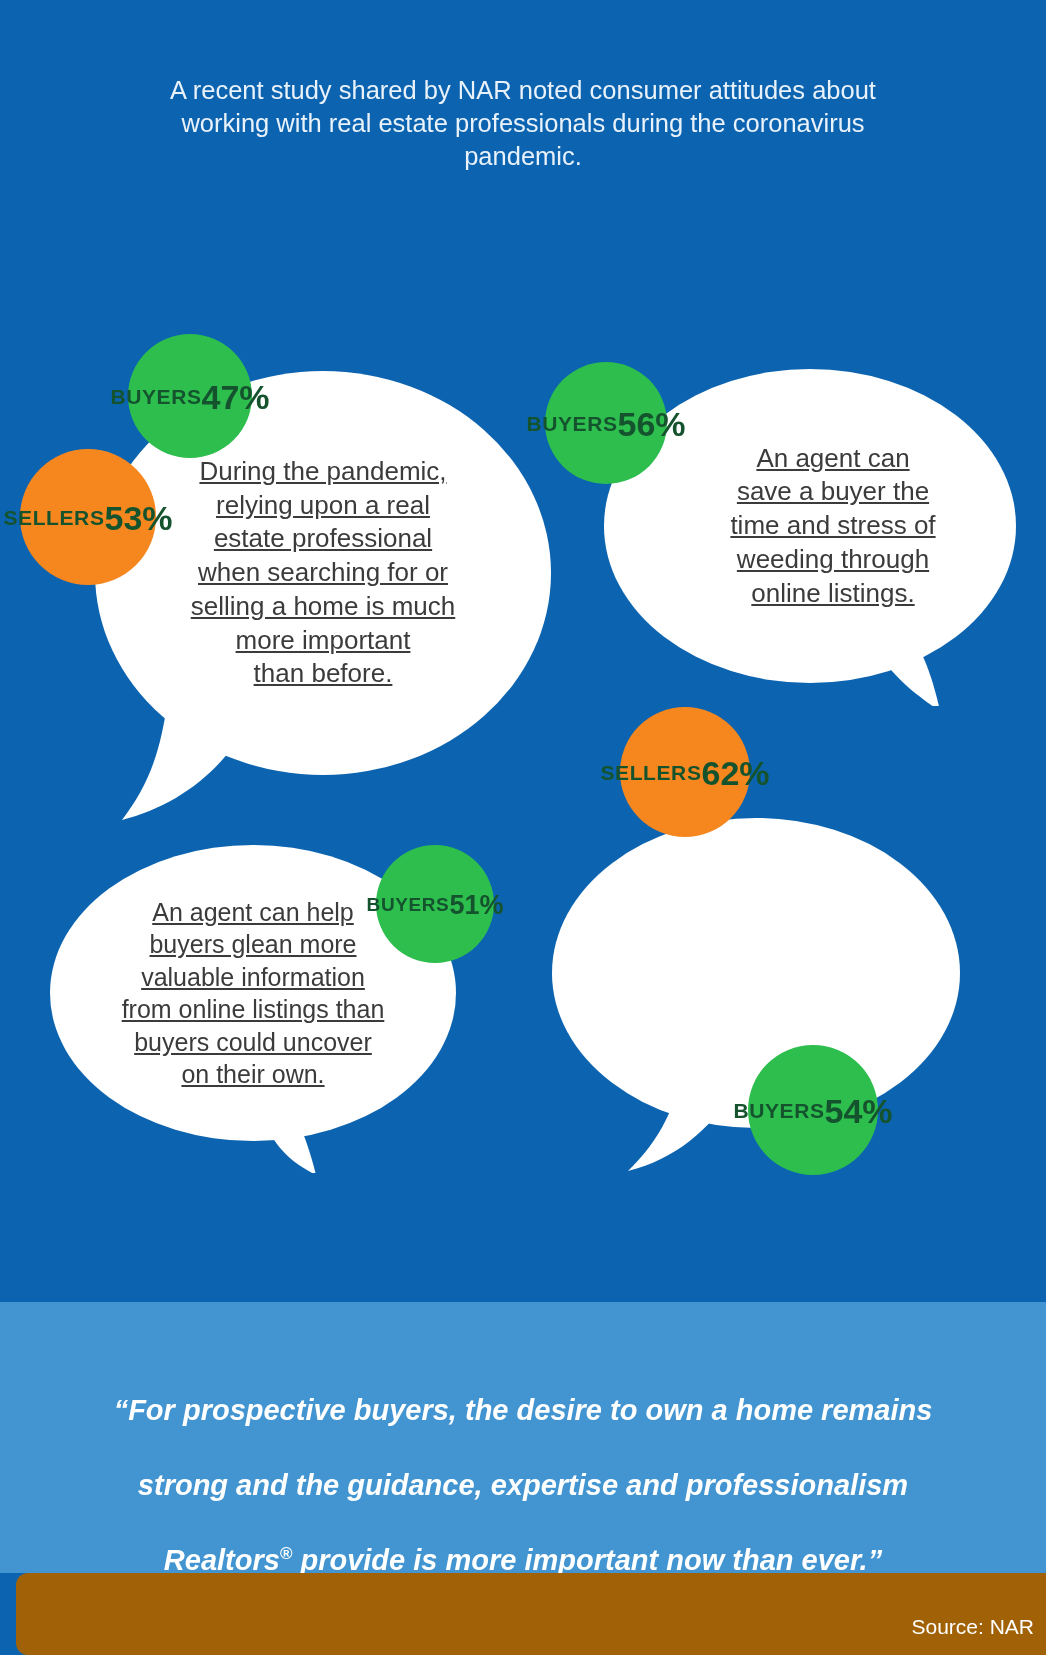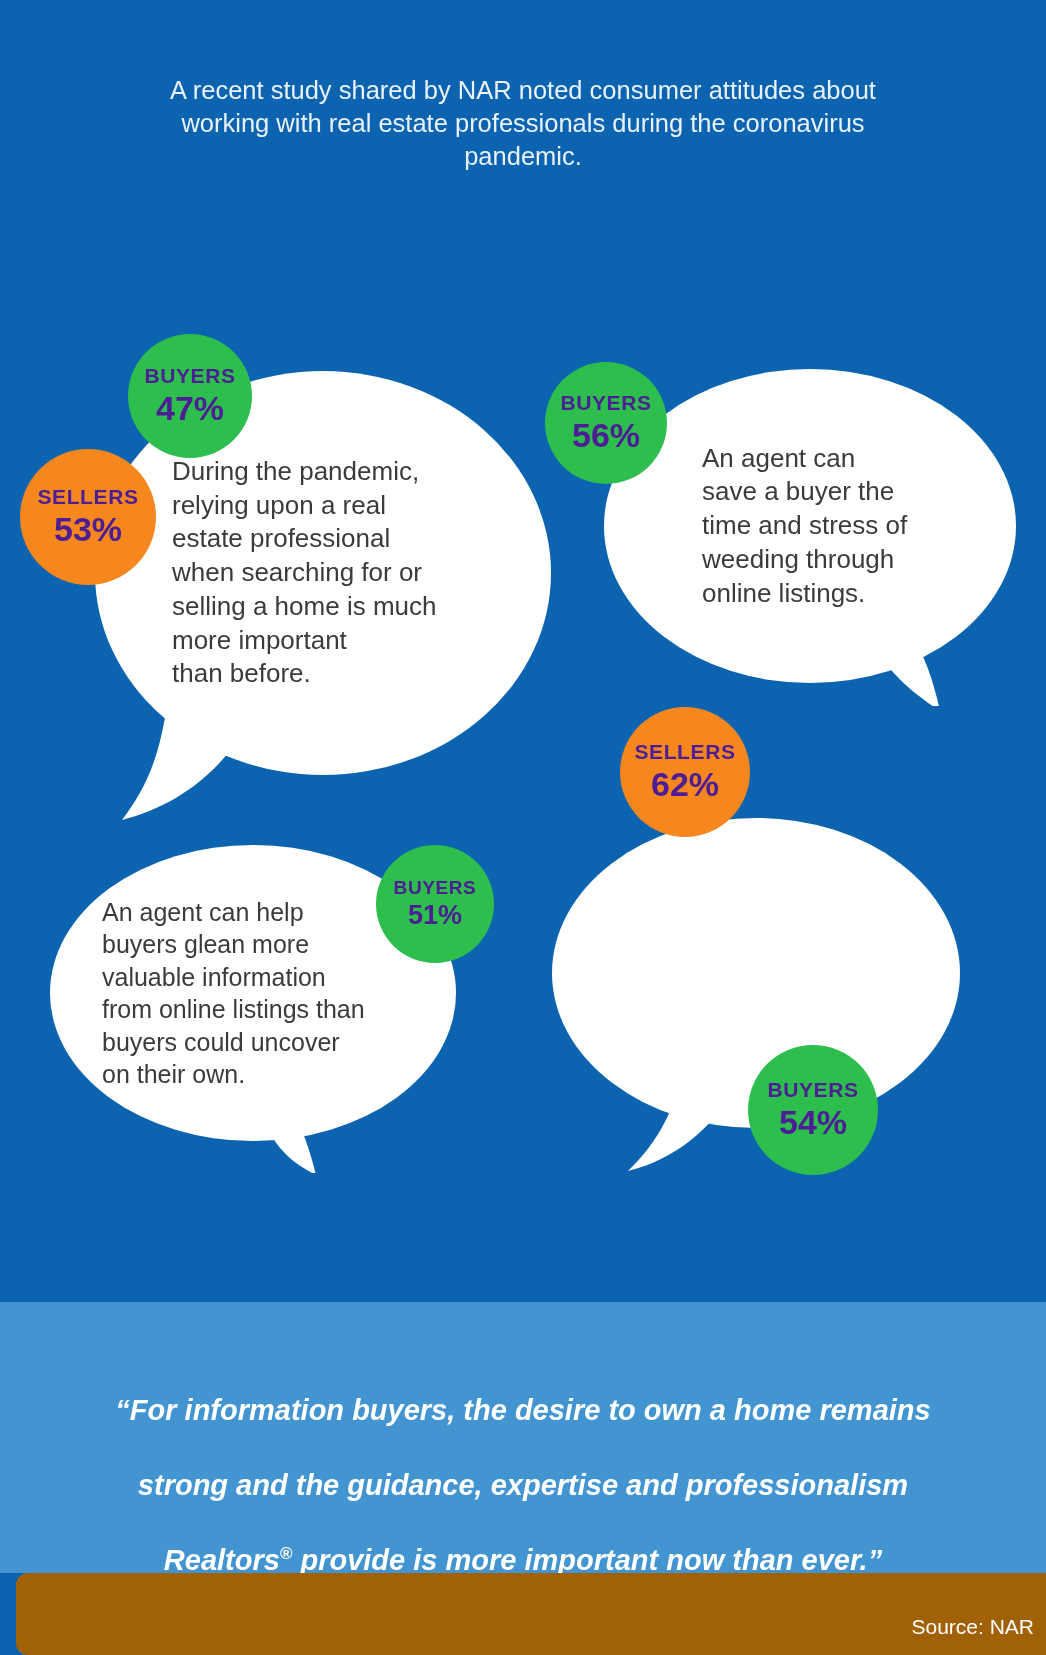--- a/index.html
+++ b/index.html
@@ -49,37 +49,38 @@
   
   .bubble {
     position: absolute;
     background: #ffffff;
     border-radius: 50%;
     display: flex;
     align-items: center;
     justify-content: center;
   }
   .bubble-text {
-    text-align: left;
+    text-align: center;
     color: #3b3b3b;
     font-size: 26px;
     line-height: 1.30;
     padding: 0 14px;
     white-space: pre-line;
+    text-decoration: underline;
   }
 
   
   .badge {
     position: absolute;
     border-radius: 50%;
     display: flex;
-    flex-direction: column;
+    flex-direction: row;
     align-items: center;
     justify-content: center;
-    color: #4c1d95;
+    color: #14532d;
     z-index: 5;
   }
   .badge.green  { background: #2DBE4E; }
   .badge.orange { background: #F6871F; }
   .badge-label {
     font-size: 21px;
     font-weight: bold;
     letter-spacing: 0.6px;
     line-height: 1;
   }
@@ -215,21 +216,21 @@
     <span class="badge-label">SELLERS</span>
     <span class="badge-value">62%</span>
   </div>
   <div class="badge green" style="left:748px; top:1045px; width:130px; height:130px;">
     <span class="badge-label">BUYERS</span>
     <span class="badge-value">54%</span>
   </div>
 
   <div class="quote-band">
     <div class="quote-text">
-      <span>“For information buyers, the desire to own a home remains</span><br>
+      <span>“For prospective buyers, the desire to own a home remains</span><br>
       <span>strong and the guidance, expertise and professionalism</span><br>
       <span>Realtors</span><span class="reg">®</span><span> provide is more important now than ever.”</span>
     </div>
     <div class="quote-attr">- Vince Malta, President, NAR</div>
   </div>
 
   <div class="footer">
     <div class="source">Source: NAR</div>
   </div>
 

